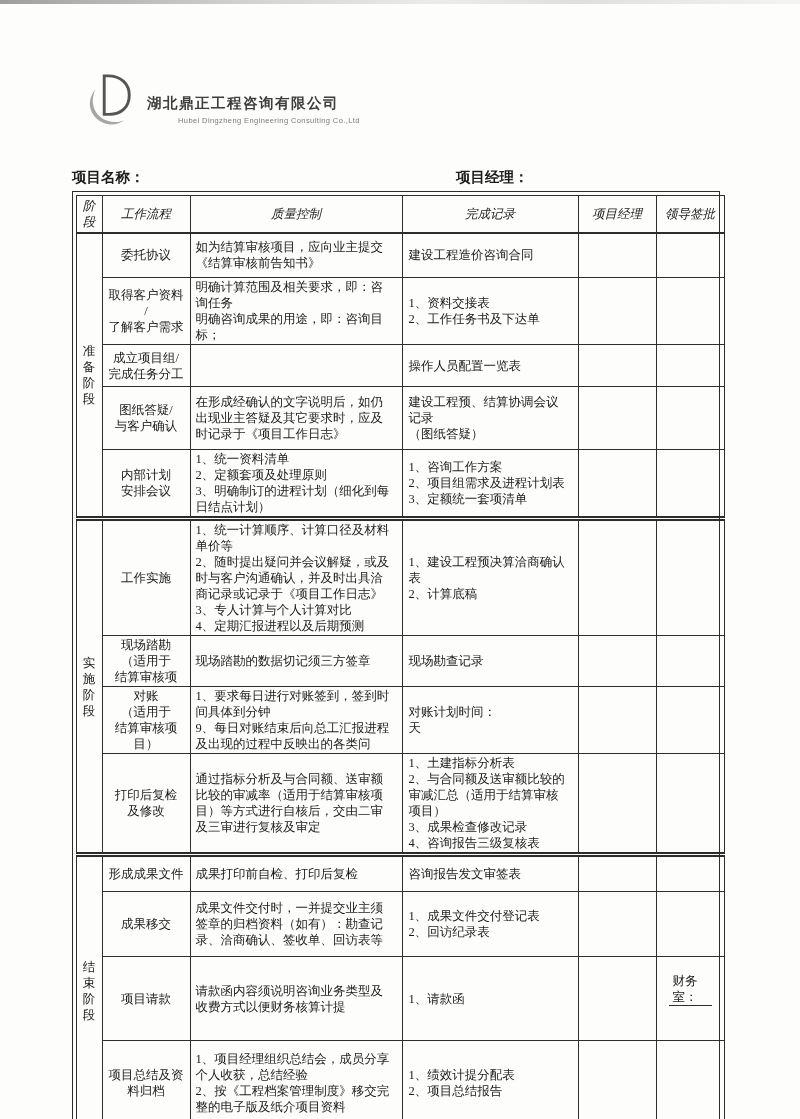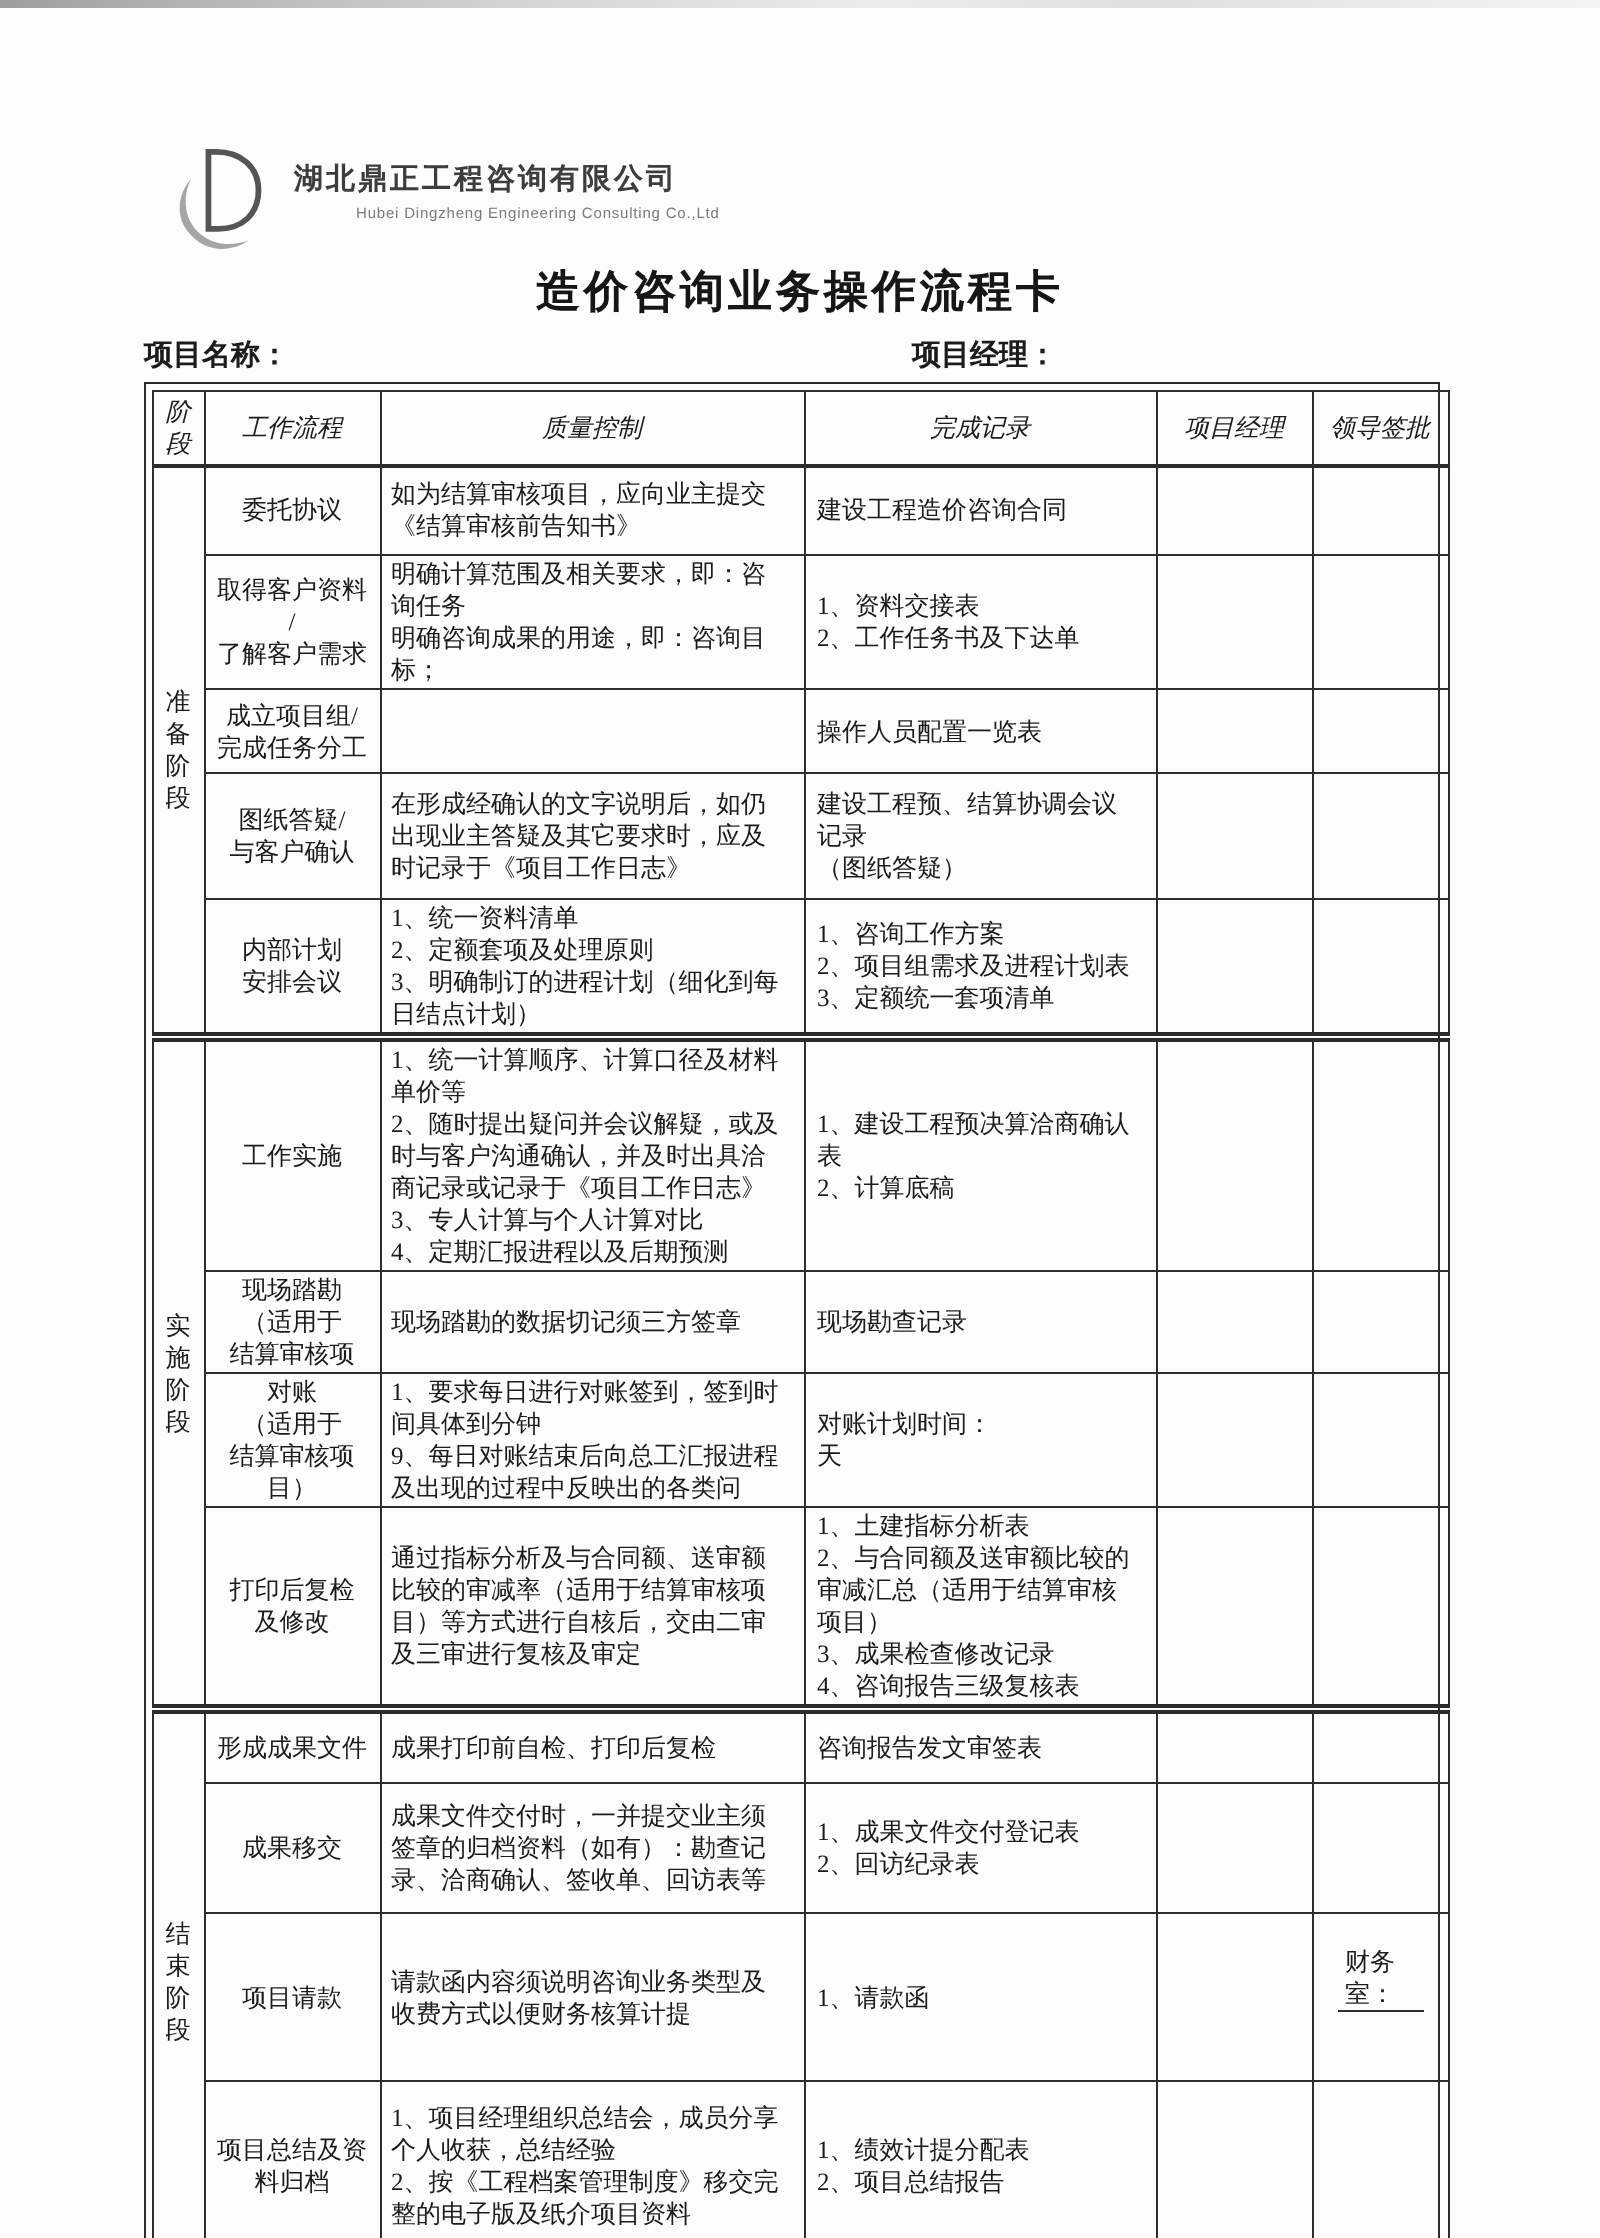--- a/index.html
+++ b/index.html
@@ -16,21 +16,21 @@
   
   .scan-top {
     position: absolute; top: 0; left: 0; width: 100%; height: 4px;
     background: linear-gradient(90deg, #6a6a6a 0%, #8d8d8d 12%, #bdbdbd 32%, #e3e3e1 55%, #cfcfcd 72%, #efefee 100%);
     opacity: .65;
   }
 
   
   .logo-row { position: absolute; left: 84px; top: 70px; display: flex; align-items: flex-start; gap: 11px; }
   .logo-mark { width: 52px; height: 58px; flex: 0 0 auto; }
-  .logo-text { margin-top: 10px; }
+  .logo-text { margin-top: 24px; }
   .company-cn {
     font-family: "Liberation Sans", "DejaVu Sans", sans-serif;
     font-weight: bold; font-size: 14.5px; color: #3d3d3d; letter-spacing: 1.5px;
   }
   .company-en {
     font-family: "Liberation Sans", "DejaVu Sans", sans-serif;
     font-size: 7.5px; color: #7a7a7a; margin-top: 3px; letter-spacing: .4px; padding-left: 31px;
   }
 
   
@@ -103,21 +103,20 @@
     <svg class="logo-mark" viewBox="0 0 54 60">
       <path d="M21 6 L21 46 L26 46 C39 46 47 38 47 26 C47 14 38 6 25 6 Z" fill="none" stroke="#555555" stroke-width="3"></path>
       <path d="M12 20 C5 28 4 39 10 47 C18 58 32 59 42 52 C29 57 16 52 11 41 C8 34 9 26 12 20 Z" fill="#a6a6a6"></path>
     </svg>
     <div class="logo-text">
       <div class="company-cn">湖北鼎正工程咨询有限公司</div>
       <div class="company-en">Hubei Dingzheng Engineering Consulting  Co.,Ltd</div>
     </div>
   </div>
 
-  <div class="doc-title">造价咨询业务操作流程卡</div>
 
   <div class="meta-row">
     <span class="meta-name">项目名称：</span>
     <span class="meta-pm">项目经理：</span>
   </div>
 
   <div class="table-wrap">
     <table class="flow">
       <colgroup>
         <col style="width:26px">

